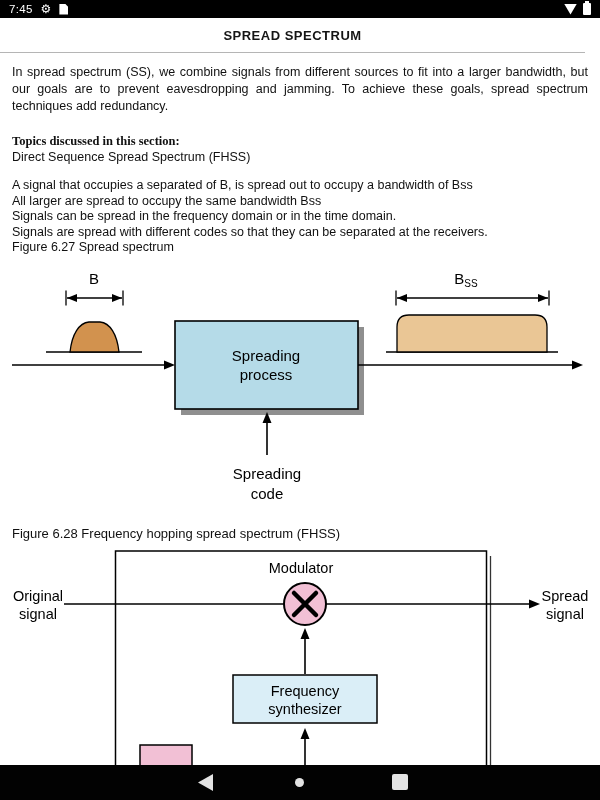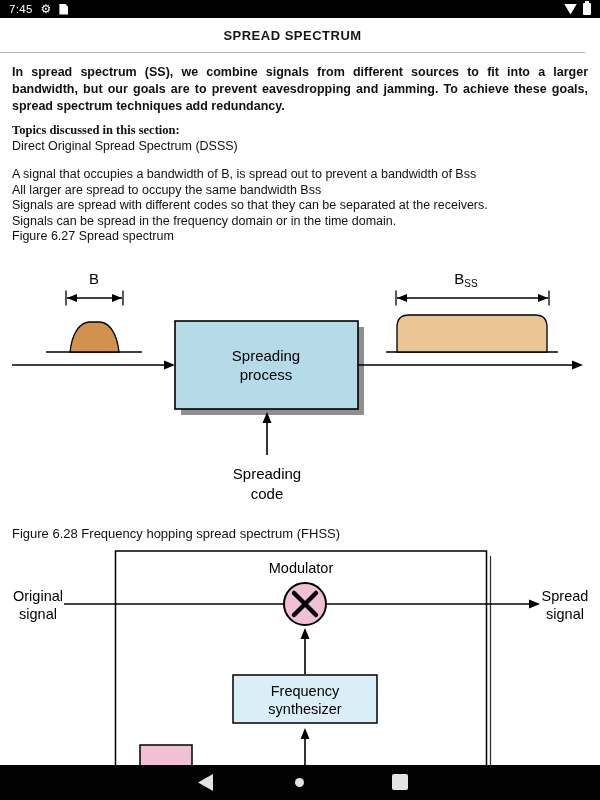--- a/index.html
+++ b/index.html
@@ -20,21 +20,21 @@
   .sb-batt { position:relative; width:8px; height:12px; background:#fff; border-radius:1px; }
   .sb-batt::before { content:""; position:absolute; top:-2px; left:2px; width:4px; height:2px; background:#fff; }
 
   
   .header { position:absolute; top:18px; left:0; right:15px; height:35px; background:#fff;
     border-bottom:1px solid #b5b5b5; display:flex; align-items:center; justify-content:center; }
   .title { font-size:13px; font-weight:bold; letter-spacing:0.5px; color:#151515; }
 
   
   .textflow { position:absolute; top:64px; left:12px; right:12px; }
-  .intro { font-size:12.5px; line-height:17px; text-align:justify; margin-bottom:8px;font-weight:bold; }
+  .intro { font-size:12.5px; line-height:17px; text-align:justify; margin-bottom:19px; }
   .tline { font-size:12.5px; line-height:15.5px; white-space:nowrap; }
   .topics-head { font-weight:bold;font-family:Liberation Serif, serif; }
   .spacer { height:13px; }
 
   .fig1-svg { position:absolute; top:264px; left:0; }
   .fig2-cap { position:absolute; top:526px; left:12px; font-size:13px; line-height:15.5px; }
   .fig2-svg { position:absolute; top:543px; left:0; }
 
   text { font-family:"Liberation Sans", sans-serif; fill:#000; }
   .dlabel { font-size:15px; }
@@ -65,26 +65,26 @@
     </div>
   </div>
 
   <div class="header">
     <div class="title">SPREAD SPECTRUM</div>
   </div>
 
   <div class="textflow">
     <p class="intro">In spread spectrum (SS), we combine signals from different sources to fit into a larger bandwidth, but our goals are to prevent eavesdropping and jamming. To achieve these goals, spread spectrum techniques add redundancy.</p>
     <div class="tline topics-head">Topics discussed in this section:</div>
-    <div class="tline">Direct Original Spread Spectrum (DSSS)</div>
+    <div class="tline">Direct Sequence Spread Spectrum (FHSS)</div>
     <div class="spacer"></div>
-    <div class="tline">A signal that occupies a bandwidth of B, is spread out to prevent a bandwidth of Bss</div>
+    <div class="tline">A signal that occupies a separated of B, is spread out to occupy a bandwidth of Bss</div>
     <div class="tline">All larger are spread to occupy the same bandwidth Bss</div>
+    <div class="tline">Signals can be spread in the frequency domain or in the time domain.</div>
     <div class="tline">Signals are spread with different codes so that they can be separated at the receivers.</div>
-    <div class="tline">Signals can be spread in the frequency domain or in the time domain.</div>
     <div class="tline">Figure 6.27 Spread spectrum</div>
   </div>
 
   <svg class="fig1-svg" width="600" height="246" viewBox="0 0 600 246">
 
     <line x1="66" y1="26.5" x2="66" y2="41.5" stroke="#000" stroke-width="1.3"></line>
     <line x1="123" y1="26.5" x2="123" y2="41.5" stroke="#000" stroke-width="1.3"></line>
     <line x1="67" y1="34" x2="122" y2="34" stroke="#000" stroke-width="1.3"></line>
     <polygon points="67,34 77,30 77,38" fill="#000"></polygon>
     <polygon points="122,34 112,30 112,38" fill="#000"></polygon>

